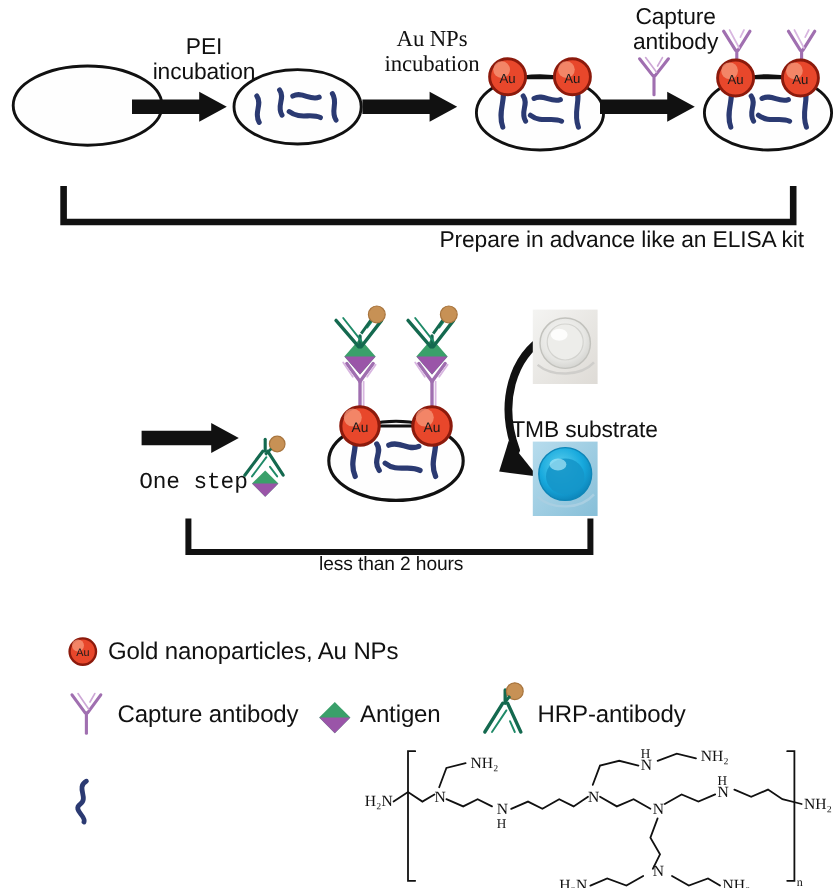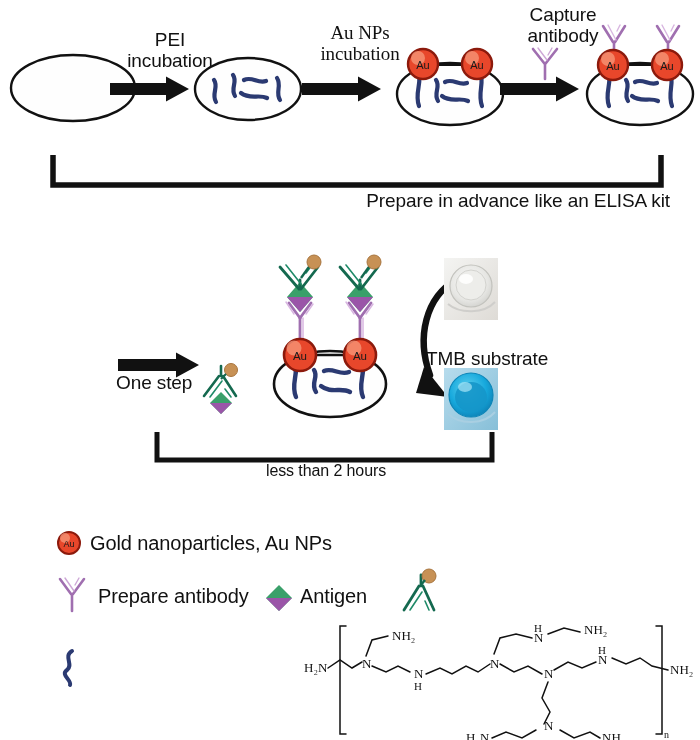--- a/index.html
+++ b/index.html
@@ -173,21 +173,21 @@
       <path d="M9,3 L9,33 L617,33 L617,3" fill="none" stroke="#111" stroke-width="5.5" stroke-linejoin="miter"></path>
     </svg>
   </div>
   <div class="lbl ctr" style="left:44px; top:190px; width:626px; font-size:19px;text-align:right;">Prepare in advance like an ELISA kit</div>
 
   <div class="abs" style="left:118px; top:352px;">
     <svg width="82" height="26" viewBox="0 0 82 26">
       <path d="M0,7 L58,7 L58,0.5 L81,13 L58,25.5 L58,19 L0,19 Z" fill="#111"></path>
     </svg>
   </div>
-  <div class="lbl" style="left:116px; top:372px; font-size:19px;">One step</div>
+  <div class="lbl" style="left:116px; top:392px; font-size:19px;font-family:Liberation Mono, monospace;">One step</div>
 
   <div class="abs" style="left:198px; top:362px;">
     <svg width="50" height="58" viewBox="0 0 50 58">
       <g fill="none" stroke="#14694f" stroke-width="2.6" stroke-linecap="round">
         <path d="M6,34 L21,14"></path>
         <path d="M38,34 L25,14"></path>
         <path d="M23,14 L23,4"></path>
       </g>
       <g fill="none" stroke="#1f8a68" stroke-width="1.6" stroke-linecap="round">
         <path d="M12,35 L24,19"></path>
@@ -352,21 +352,21 @@
         <path d="M4,3 L15,18"></path>
         <path d="M28,3 L17,18"></path>
         <path d="M16,18 L16,35"></path>
       </g>
       <g fill="none" stroke="#cda7d6" stroke-width="1.4" stroke-linecap="round">
         <path d="M9,2 L18,15"></path>
           <path d="M23,2 L19,9"></path>
       </g>
     </svg>
   </div>
-  <div class="lbl" style="left:98px; top:585px; font-size:20px;">Prepare antibody</div>
+  <div class="lbl" style="left:98px; top:585px; font-size:20px;">Capture antibody</div>
 
   <div class="abs" style="left:264px; top:583px;">
     <svg width="30" height="30" viewBox="0 0 30 30">
       <path d="M15,2 L28,15 L15,28 L2,15 Z" fill="#3aa06a"></path>
       <path d="M28,15 L15,28 L2,15 Z" fill="#9a55a8"></path>
     </svg>
   </div>
   <div class="lbl" style="left:300px; top:585px; font-size:20px;">Antigen</div>
 
   <div class="abs" style="left:398px; top:568px;">
@@ -377,20 +377,21 @@
         <path d="M23,18 L23,7"></path>
       </g>
       <g fill="none" stroke="#1f8a68" stroke-width="1.6" stroke-linecap="round">
         <path d="M12,42 L24,24"></path>
           <path d="M31,42 L27,33"></path>
       </g>
       <circle cx="31" cy="8" r="7" fill="#c79155" stroke="#a8753e" stroke-width="1"></circle>
       <line x1="27" y1="12" x2="23" y2="17" stroke="#14694f" stroke-width="2.4"></line>
     </svg>
   </div>
+  <div class="lbl" style="left:448px; top:585px; font-size:20px;">HRP-antibody</div>
 
   <div class="abs" style="left:58px; top:648px;">
     <svg width="22" height="40" viewBox="0 0 22 40">
       <path d="M14,3 C5,8 16,17 9,22 C2,27 14,32 12,37" fill="none" stroke="#2b3a72" stroke-width="4" stroke-linecap="round"></path>
     </svg>
   </div>
 
   <div class="abs" style="left:300px; top:612px;">
     <svg width="400" height="128" viewBox="0 0 400 128">
       <g stroke="#111" stroke-width="1.5" fill="none" stroke-linecap="round">

